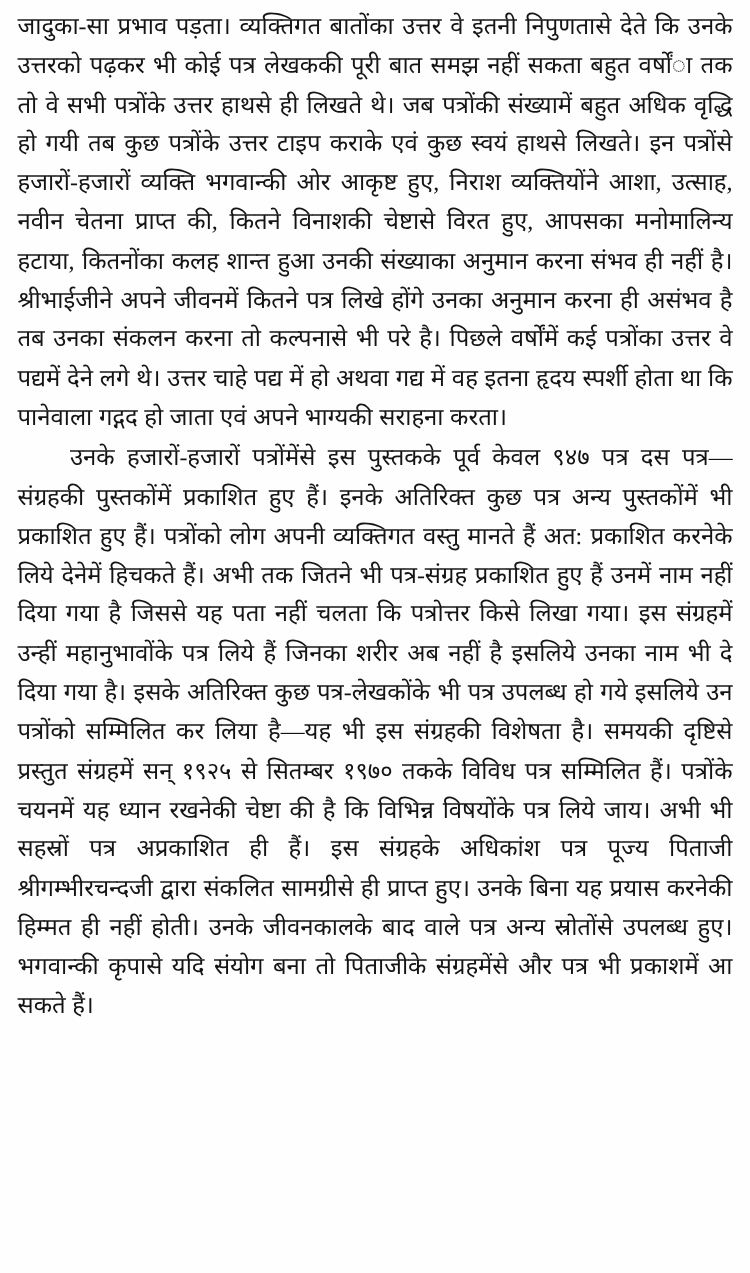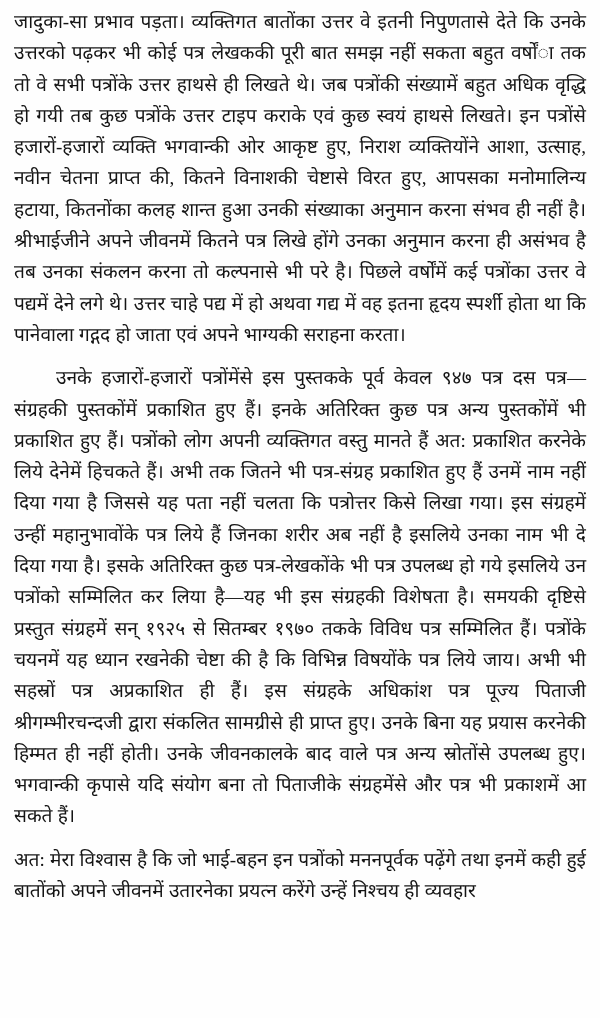--- a/index.html
+++ b/index.html
@@ -26,35 +26,34 @@
     margin: 0 0 0 0;
     text-align: justify;
     text-justify: inter-word;
     font-size: 19.1px;
     line-height: 31.3px;
     letter-spacing: 0px;
     word-spacing: 0.5px;
     color: #141414;
   }
   .para + .para {
-    margin-top: 12px;
+    margin-top: 1px;
   }
   .indent {
     text-indent: 42px;
   }
   
   .para::after {
     content: "";
     display: inline-block;
     width: 100%;
   }
   .para.nostretch::after {
     display: none;
   }
 </style>
 </head>
 <body>
 
 <div id="page">
   <p class="para nostretch">जादुका-सा प्रभाव पड़ता। व्यक्तिगत बातोंका उत्तर वे इतनी निपुणतासे देते कि उनके उत्तरको पढ़कर भी कोई पत्र लेखककी पूरी बात समझ नहीं सकता बहुत वर्षोंा तक तो वे सभी पत्रोंके उत्तर हाथसे ही लिखते थे। जब पत्रोंकी संख्यामें बहुत अधिक वृद्धि हो गयी तब कुछ पत्रोंके उत्तर टाइप कराके एवं कुछ स्वयं हाथसे लिखते। इन पत्रोंसे हजारों-हजारों व्यक्ति भगवान्की ओर आकृष्ट हुए, निराश व्यक्तियोंने आशा, उत्साह, नवीन चेतना प्राप्त की, कितने विनाशकी चेष्टासे विरत हुए, आपसका मनोमालिन्य हटाया, कितनोंका कलह शान्त हुआ उनकी संख्याका अनुमान करना संभव ही नहीं है। श्रीभाईजीने अपने जीवनमें कितने पत्र लिखे होंगे उनका अनुमान करना ही असंभव है तब उनका संकलन करना तो कल्पनासे भी परे है। पिछले वर्षोंमें कई पत्रोंका उत्तर वे पद्यमें देने लगे थे। उत्तर चाहे पद्य में हो अथवा गद्य में वह इतना हृदय स्पर्शी होता था कि पानेवाला गद्गद  हो जाता एवं अपने भाग्यकी सराहना करता।</p>
   <p class="para indent nostretch">उनके हजारों-हजारों पत्रोंमेंसे इस पुस्तकके पूर्व केवल ९४७ पत्र दस पत्र—संग्रहकी पुस्तकोंमें प्रकाशित हुए हैं। इनके अतिरिक्त कुछ पत्र अन्य पुस्तकोंमें भी प्रकाशित हुए हैं। पत्रोंको लोग अपनी व्यक्तिगत वस्तु मानते हैं अत: प्रकाशित करनेके लिये देनेमें हिचकते हैं। अभी तक जितने भी पत्र-संग्रह प्रकाशित हुए हैं उनमें नाम नहीं दिया गया है जिससे यह पता नहीं चलता कि पत्रोत्तर किसे लिखा गया। इस संग्रहमें उन्हीं महानुभावोंके पत्र लिये हैं जिनका शरीर अब नहीं है इसलिये उनका नाम भी दे दिया गया है। इसके अतिरिक्त कुछ पत्र-लेखकोंके भी पत्र उपलब्ध हो गये इसलिये उन पत्रोंको सम्मिलित कर लिया है—यह भी इस संग्रहकी विशेषता है। समयकी दृष्टिसे प्रस्तुत संग्रहमें सन् १९२५ से सितम्बर १९७० तकके विविध पत्र सम्मिलित हैं। पत्रोंके चयनमें यह ध्यान रखनेकी चेष्टा की है कि विभिन्न विषयोंके पत्र लिये जाय। अभी भी सहस्रों पत्र अप्रकाशित ही हैं। इस संग्रहके अधिकांश पत्र पूज्य पिताजी श्रीगम्भीरचन्दजी द्वारा संकलित सामग्रीसे ही प्राप्त हुए। उनके बिना यह प्रयास करनेकी हिम्मत ही नहीं होती। उनके जीवनकालके बाद वाले पत्र अन्य स्रोतोंसे उपलब्ध हुए। भगवान्की कृपासे यदि संयोग बना तो पिताजीके संग्रहमेंसे और पत्र भी प्रकाशमें आ सकते हैं।</p>
-  <p class="para nostretch">अत: मेरा विश्वास है कि जो भाई-बहन इन पत्रोंको मननपूर्वक पढ़ेंगे तथा इनमें कही हुई बातोंको अपने जीवनमें उतारनेका प्रयत्न करेंगे उन्हें निश्चय ही व्यवहार</p>
 </div>
 
 </body></html>

